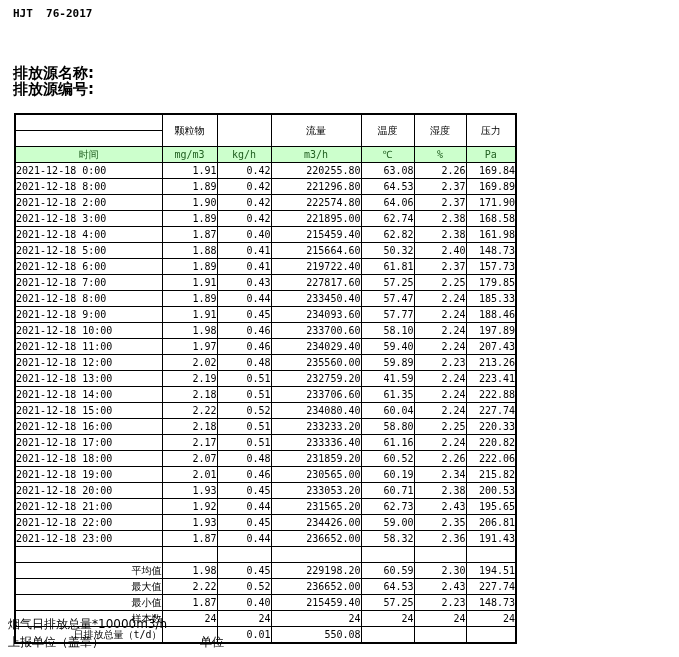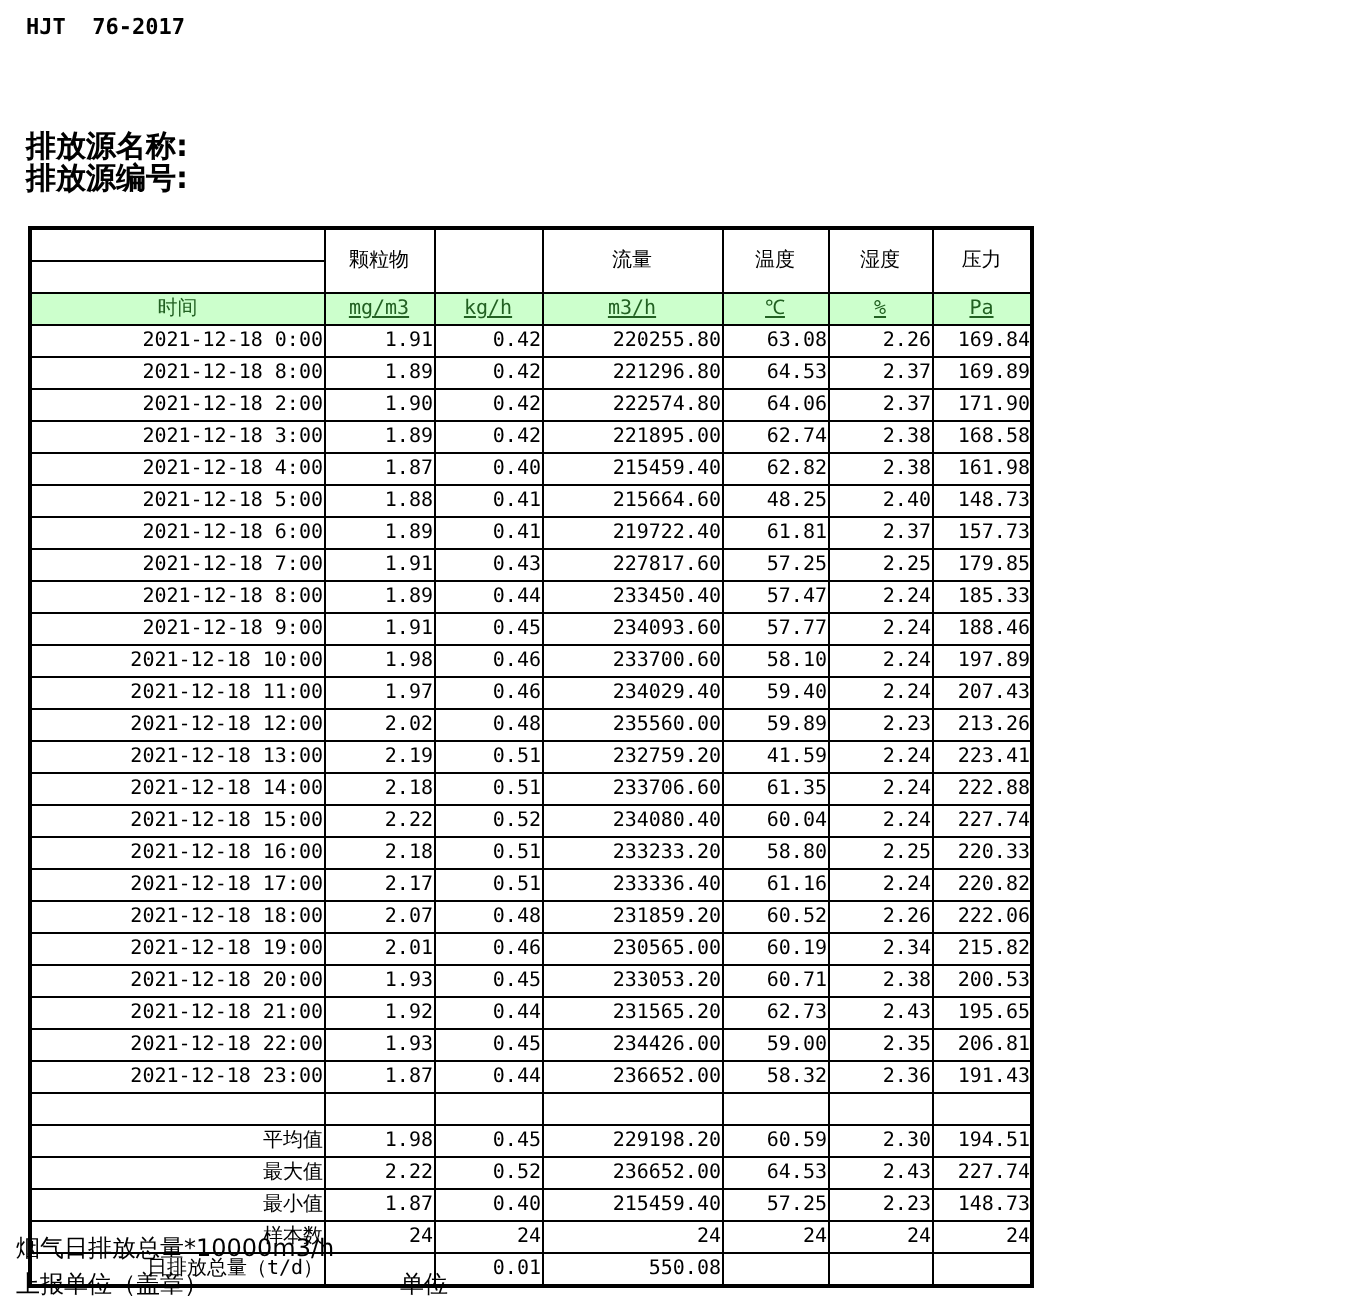--- a/index.html
+++ b/index.html
@@ -36,22 +36,22 @@
     height:15px;padding:0;overflow:hidden;white-space:nowrap;
     font-size:10px;line-height:15px;
     font-family:"DejaVu Sans Mono","Liberation Mono",monospace;
   }
   td.hdr{
     text-align:center;font-size:12px;
     font-family:"DejaVu Sans","Liberation Sans",sans-serif;
   }
   tr.green td{background:var(--green-bg);color:var(--green-text);text-align:center;}
   td.time-hdr{font-size:12px;font-family:"DejaVu Sans","Liberation Sans",sans-serif;}
-  td.unit{font-size:10px;text-decoration:underline;}
-  td.time{text-align:right;padding-right:4px;}
+  td.unit{font-size:10px;}
+  td.time{padding-right:4px;}
   td.num{text-align:right;padding-right:5px;}
   td.flow{
     text-align:right;padding-right:3px;font-size:11px;
     font-family:"DejaVu Sans","Liberation Sans",sans-serif;
   }
   td.tpad{padding-right:10px;text-align:right;}
   td.sumlabel{
     text-align:right;padding-right:3px;font-size:12px;
     font-family:"DejaVu Sans","Liberation Sans",sans-serif;
     margin-left:12px;
@@ -146,21 +146,21 @@
           <td class="flow">215459.40</td>
           <td class="num tpad">62.82</td>
           <td class="num">2.38</td>
           <td class="num">161.98</td>
         </tr>
         <tr>
           <td class="time">2021-12-18 5:00</td>
           <td class="num">1.88</td>
           <td class="num">0.41</td>
           <td class="flow">215664.60</td>
-          <td class="num tpad">48.25</td>
+          <td class="num tpad">50.32</td>
           <td class="num">2.40</td>
           <td class="num">148.73</td>
         </tr>
         <tr>
           <td class="time">2021-12-18 6:00</td>
           <td class="num">1.89</td>
           <td class="num">0.41</td>
           <td class="flow">219722.40</td>
           <td class="num tpad">61.81</td>
           <td class="num">2.37</td>

